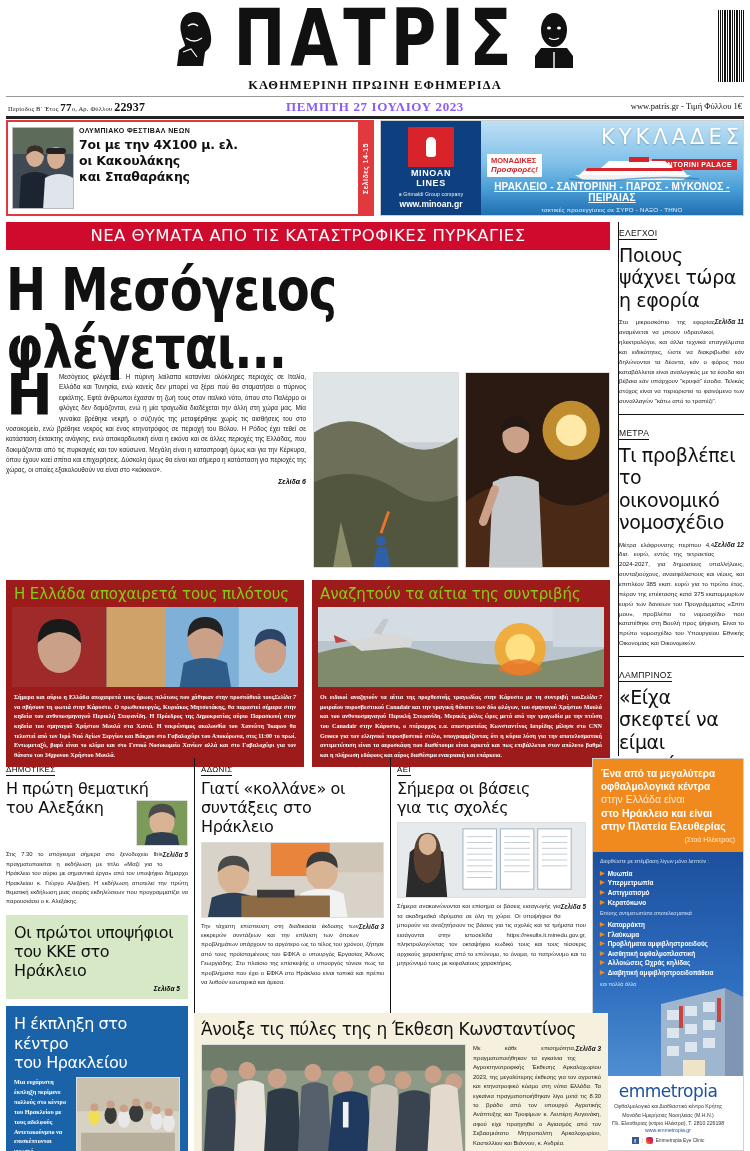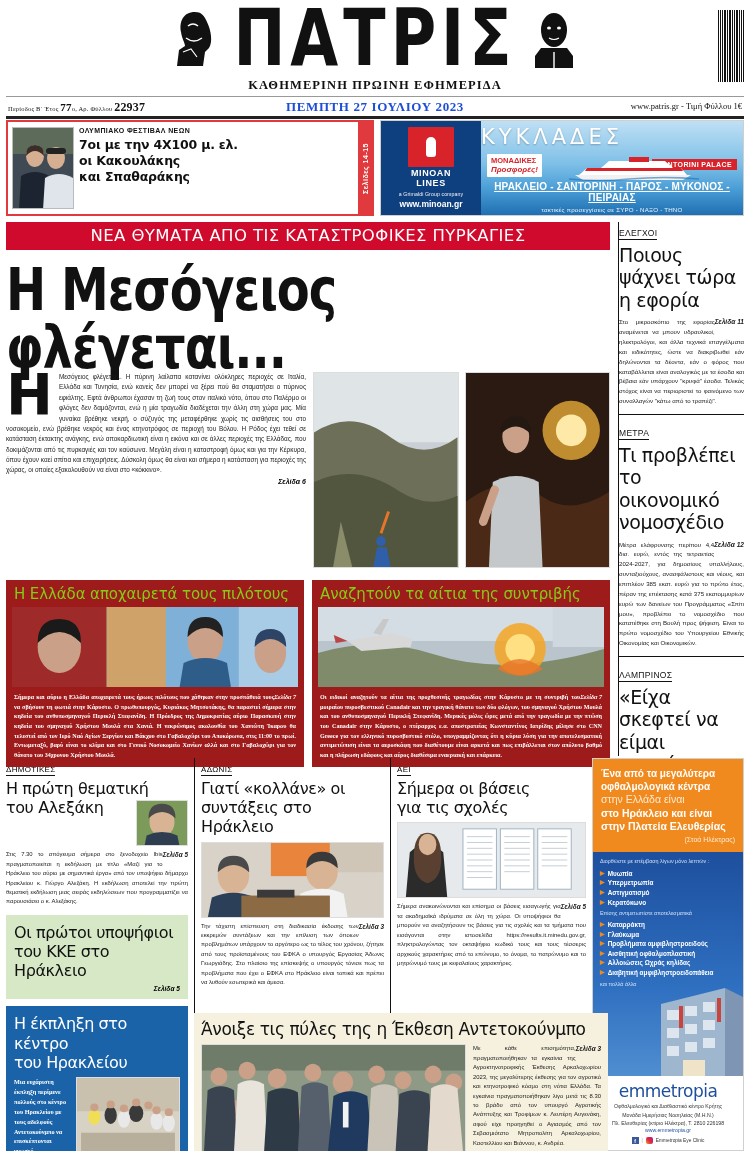--- a/index.html
+++ b/index.html
@@ -31,21 +31,21 @@
   }
   .barcode { position: absolute; right: 6px; top: 10px; width: 26px; height: 72px; display: flex; gap: 1px; align-items: stretch; }
   .barcode i { display:block; background:#111; }
   .mast-rule1 { position:absolute; left:6px; right:6px; top: 96px; height: 1px; background:#999; }
   .mast-info { position:absolute; left:0; right:0; top:100px; height:16px; }
   .mast-info .left  { position:absolute; left:8px;  top:0; font-family:"Liberation Serif",serif; font-size:6.5px; color:#111; letter-spacing:.2px; }
   .mast-info .left b { font-size: 11px; }
   .mast-info .left .issue { font-size: 12px; font-weight: 700; }
   .mast-info .mid {
     position:absolute; left:0; right:0; top:-1px; text-align:center;
-    font-family:"Liberation Serif",serif; font-weight:700; font-size:13px; letter-spacing:.6px; color:#1d4ed8;
+    font-family:"Liberation Serif",serif; font-weight:700; font-size:13px; letter-spacing:.6px; color:#8b5cf6;
   }
   .mast-info .right { position:absolute; right:8px; top:1px; font-family:"Liberation Serif",serif; font-size:8.5px; color:#111; }
   .mast-rule2 { position:absolute; left:6px; right:6px; top:116px; height:2.5px; background:#222; }
 
   
   .topstrip { position:absolute; left:0; top:120px; width:750px; height:96px; display:flex; gap:6px; padding:0 6px; }
   .sportbox {
     width: 368px; border: 2.5px solid #e03a3e; background:#fff;
     display:flex; position:relative; overflow:hidden;
   }
@@ -62,21 +62,21 @@
   .adbox { flex:1; border:1px solid #cfcfcf; position:relative; overflow:hidden; display:flex; }
 
   
   .minoan-left { width:100px; background:#0e3f7e; color:#fff; display:flex; flex-direction:column; align-items:center; justify-content:center; padding:4px; }
   .minoan-logo { width:46px; height:40px; background:#d8232a; position:relative; border-radius:1px; margin-bottom:2px; }
   .minoan-logo:after{ content:""; position:absolute; left:50%; top:50%; transform:translate(-50%,-50%); width:10px; height:20px; background:#fff; border-radius:5px 5px 3px 3px; }
   .minoan-name { font-size:9px; font-weight:700; letter-spacing:.6px; line-height:1.05; text-align:center; }
   .minoan-grim { font-size:5.2px; margin-top:3px; letter-spacing:.1px; opacity:.95;}
   .minoan-url { font-size:8.5px; font-weight:700; margin-top:2px; }
   .minoan-right { flex:1; position:relative; background:linear-gradient(#bfe0f4 0%, #7fc0e8 45%, #4a9ed6 72%, #1f6fb2 100%); }
-  .kyk-title { position:absolute; top:4px; left:0; right:0; text-align:left; color:#fff; font-size:21px; font-weight:400; letter-spacing:4px; font-family:"DejaVu Sans",sans-serif; text-shadow:0 1px 2px rgba(0,0,0,.25); }
+  .kyk-title { position:absolute; top:4px; left:0; right:0; text-align:right; color:#fff; font-size:21px; font-weight:400; letter-spacing:4px; font-family:"DejaVu Sans",sans-serif; text-shadow:0 1px 2px rgba(0,0,0,.25); }
   .kyk-badge { position:absolute; left:6px; top:33px; background:#fff; color:#d8232a; font-size:7.5px; font-weight:700; padding:2px 4px; line-height:1.2; border-radius:1px; }
   .kyk-badge i { display:block; font-style:italic; font-size:8px; }
   .kyk-sant { position:absolute; right:6px; top:38px; background:#d8232a; color:#fff; font-size:7px; font-weight:700; padding:2px 5px; letter-spacing:.4px; }
   .kyk-ship { position:absolute; left:88px; top:34px; width:130px; height:26px; }
   .kyk-ports { position:absolute; left:0; right:0; bottom:12px; text-align:center; color:#fff; font-size:10px; font-weight:700; letter-spacing:.2px;text-decoration:underline; }
   .kyk-sub { position:absolute; left:0; right:0; bottom:2px; text-align:center; color:#eaf4fb; font-size:6.2px; letter-spacing:.2px; }
 
   
   .main { position:absolute; left:0; top:222px; width:750px; height:534px; padding:0 6px; display:flex; gap:8px; }
   .leftcol { width: 604px; position:relative; }
@@ -611,21 +611,21 @@
             <span style="color:#aaa">|</span>
             <span class="ig"></span>
             <span>Emmetropia Eye Clinic</span>
           </div>
         </div>
       </div>
     </div>
   </div>
 
   <div class="creambox" style="position:absolute; left:194px; top:1006px; width:414px;">
-    <div class="b-head" style="font-size:17px">Άνοιξε τις πύλες της η Έκθεση Αντετοκούνμπο</div>
+    <div class="b-head" style="font-size:17px">Άνοιξε τις πύλες της η Έκθεση Κωνσταντίνος</div>
     <div style="display:flex; gap:7px; margin-top:5px;">
       <div class="b-photo" style="flex:1;height:110px">
         <svg width="100%" height="100%" viewBox="0 0 280 110" preserveAspectRatio="none">
           <rect width="280" height="110" fill="#8e9a86"></rect>
           <rect y="0" width="280" height="26" fill="#6f7c6a"></rect>
           <g fill="#caa188">
             <circle cx="18" cy="32" r="9"></circle>
               <circle cx="48" cy="26" r="9"></circle>
               <circle cx="80" cy="34" r="10"></circle>
             <circle cx="118" cy="28" r="9"></circle>

